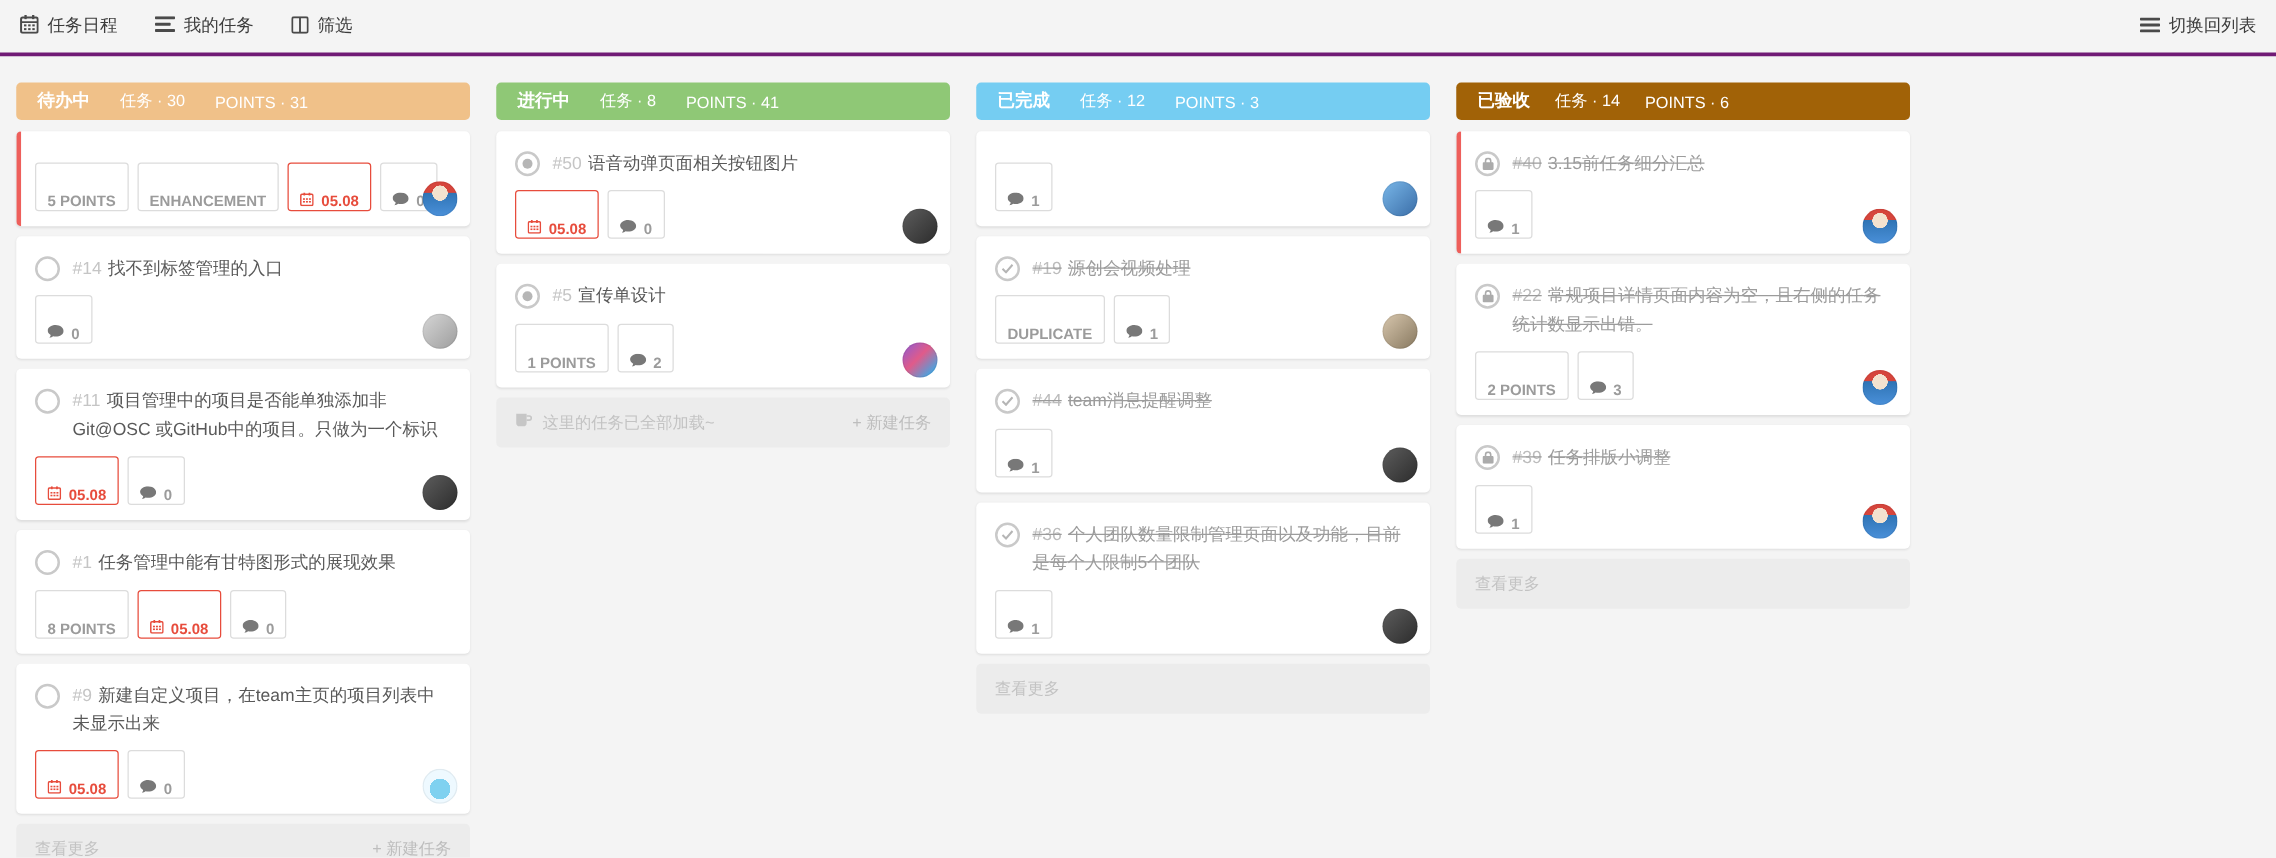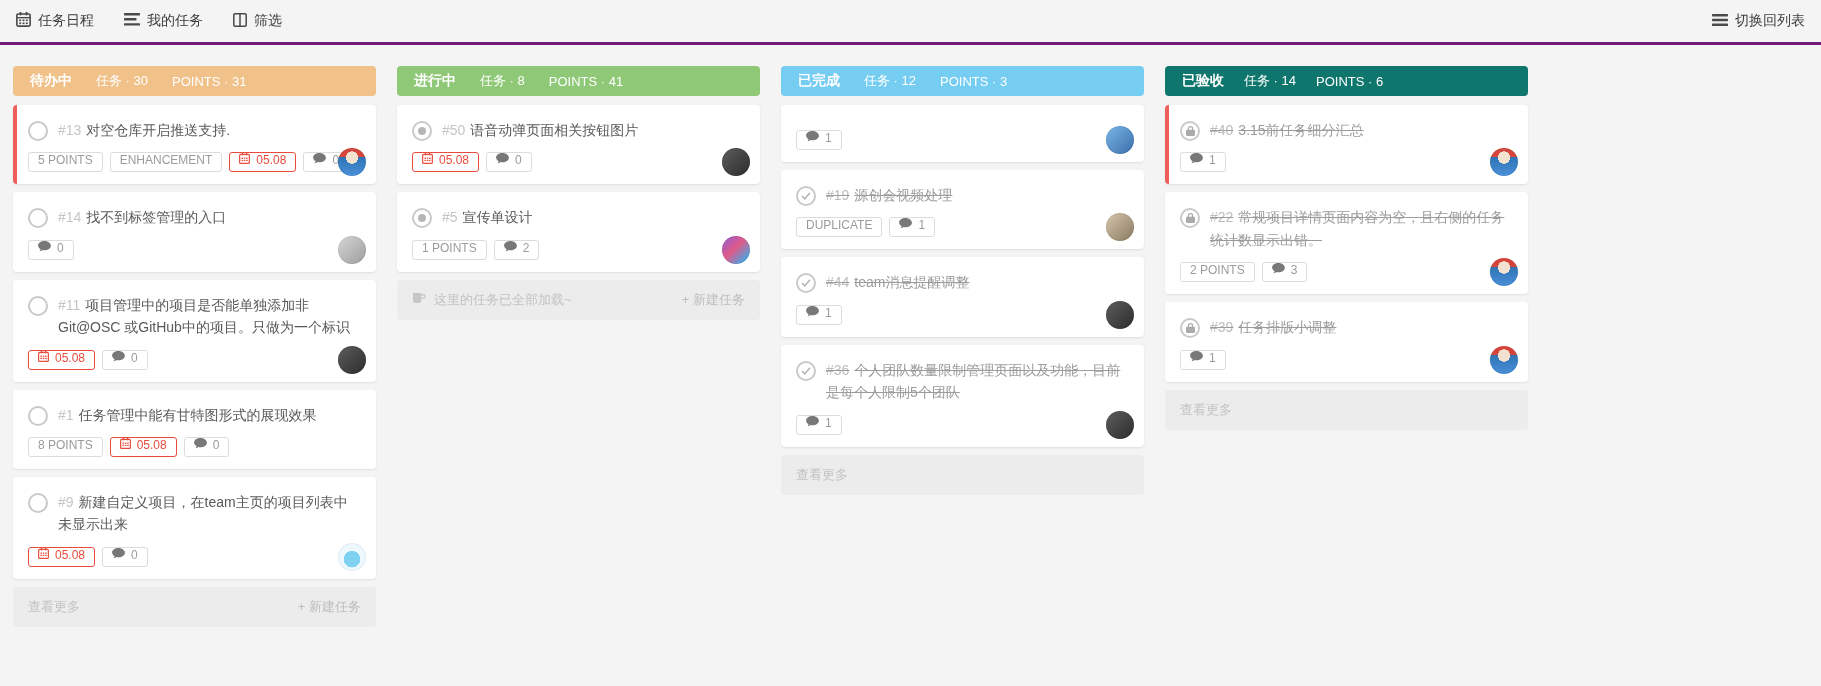--- a/index.html
+++ b/index.html
@@ -22,44 +22,44 @@
   .board{display:flex;gap:21px;padding:21px 13px;align-items:flex-start;}
   .col{width:363px;flex:none;}
   .col-header{
     height:30px;border-radius:4px;display:flex;align-items:center;
     color:#fff;padding:0 17px;gap:24px;margin-bottom:9px;font-size:13px;
   }
   .col-header .state{font-weight:bold;font-size:14px;}
   .c-todo{background:#f0c189;}
   .c-progress{background:#8fc876;}
   .c-done{background:#75cdf2;}
-  .c-accepted{background:#0f766e;gap:20px;}
+  .c-accepted{background:#a16207;gap:20px;}
   
   .card{
     position:relative;background:#fff;border-radius:4px;
     padding:14px 14px 12px 15px;margin-bottom:8px;
     box-shadow:0 1px 2px rgba(0,0,0,0.09);
   }
   .card.accent{border-left:4px solid #ee5f5b;padding-left:11px;}
   .trow{display:flex;gap:10px;align-items:flex-start;}
   .sicon{
     width:16px;height:16px;border:2px solid #c9c9c9;border-radius:50%;
     display:inline-flex;align-items:center;justify-content:center;
     flex:none;margin-top:2px;background:#fff;
   }
   .sicon.progress::after{content:"";width:8px;height:8px;background:#b6b6b6;border-radius:50%;}
   .task-text{font-size:14px;color:#595959;line-height:1.6;padding-right:6px;}
   .num{color:#c5c5c5;margin-right:5px;}
   .col.struck .task-text{color:#9c9c9c;text-decoration:line-through;}
   .col.struck .num{color:#bcbcbc;}
   .tag-row{margin-top:11px;display:flex;gap:7px;align-items:center;flex-wrap:wrap;}
   .tag{
-    display:inline-flex;align-items:flex-start;gap:6px;
-    height:20px;padding:0 9px;border:1px solid #dcdcdc;border-radius:3px;
-    font-size:12px;color:#9b9b9b;background:#fff;box-sizing:border-box;
+    display:inline-flex;align-items:flex-end;gap:6px;
+    height:39px;padding:0 9px;border:1px solid #dcdcdc;border-radius:3px;
+    font-size:12px;color:#9b9b9b;background:#fff;box-sizing:border-box;font-weight:bold;
   }
   .tag.date{border-color:#e74c3c;color:#e74c3c;}
   .avatar{
     position:absolute;right:10px;bottom:8px;width:28px;height:28px;
     border-radius:50%;box-shadow:0 0 0 1px rgba(0,0,0,0.06) inset;
   }
   .av-trainer{background:radial-gradient(circle at 50% 34%, #f3e2cf 0 26%, transparent 27%),linear-gradient(180deg,#d6453c 0%,#d6453c 32%,#2f74b5 33%,#4a90d9 100%);}
   .av-gray{background:linear-gradient(135deg,#d6d6d6,#9d9d9d);}
   .av-dark{background:linear-gradient(135deg,#5d5d5d,#2c2c2c);}
   .av-lotus{background:radial-gradient(circle at 50% 58%, #7fd1f0 0 38%, #eef9ff 39%);}
@@ -124,24 +124,20 @@
 <div class="board">
 
   <div class="col">
     <div class="col-header c-todo">
       <span class="state">待办中</span>
       <span>任务 · 30</span>
       <span>POINTS · 31</span>
     </div>
 
     <div class="card accent">
-      <div class="trow">
-        <span class="sicon"></span>
-        <span class="task-text"><span class="num">#13</span><span>对空仓库开启推送支持.</span></span>
-      </div>
       <div class="tag-row">
         <span class="tag">
             <span>5 POINTS</span>
           </span>
         <span class="tag">
             <span>ENHANCEMENT</span>
           </span>
         <span class="tag date">
             <span><svg width="11" height="11" viewBox="0 0 12 12">
                 <rect x="0.7" y="1.6" width="10.6" height="9.7" rx="1" fill="none" stroke="#e74c3c" stroke-width="1.3"></rect>

